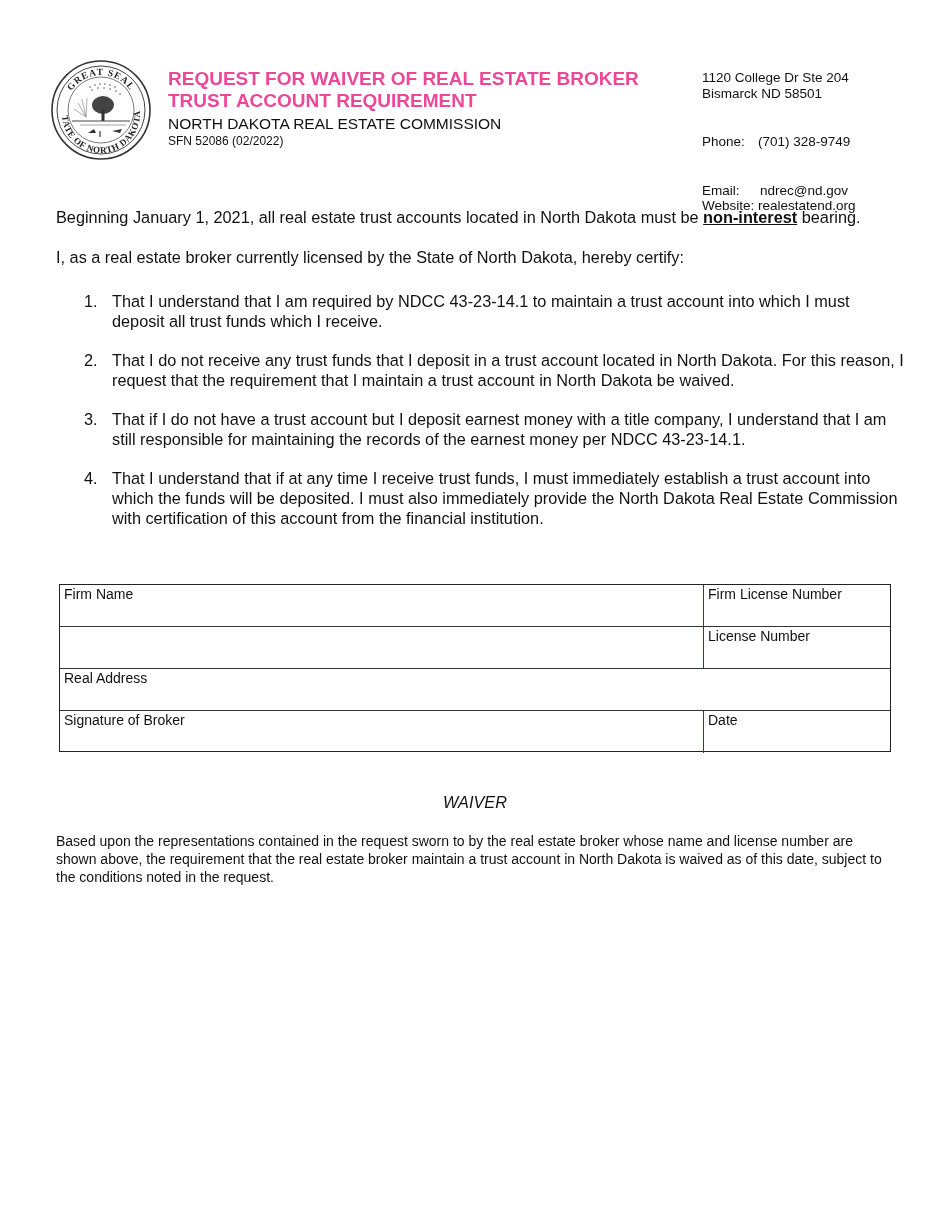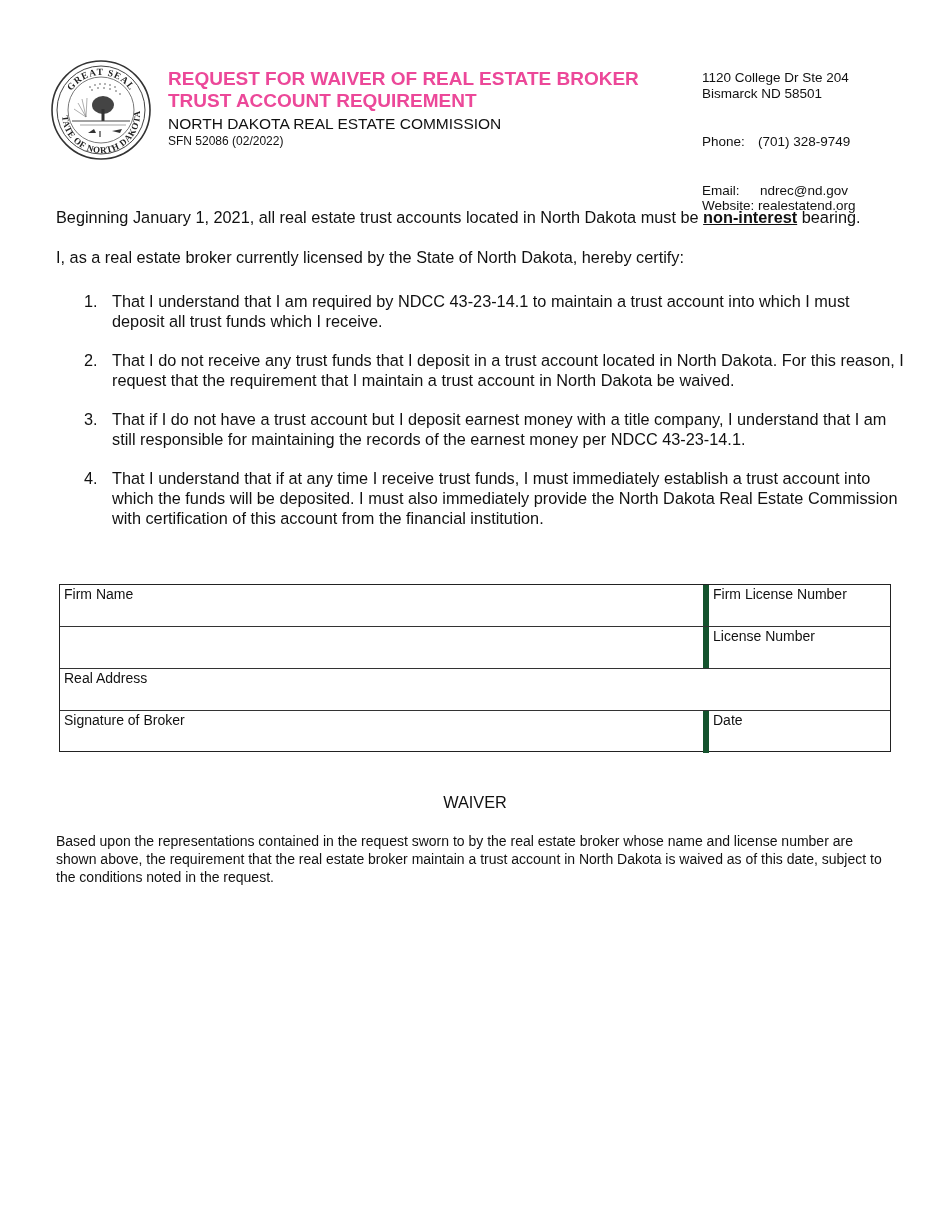--- a/index.html
+++ b/index.html
@@ -34,24 +34,24 @@
     .item-text { flex: 1; }
 
     .form-table {
       position: absolute; left: 59px; top: 584px; width: 832px; height: 168px;
       border: 1.5px solid #222; box-sizing: border-box;
     }
     .row { position: absolute; left: 0; right: 0; height: 42px; border-bottom: 1px solid #333; box-sizing: border-box; }
     .row:last-child { border-bottom: none; }
     .cell { position: absolute; top: 0; bottom: 0; box-sizing: border-box; font-size: 14px; padding: 1px 4px; }
     .cell.left { left: 0; width: 643px; }
-    .cell.right { left: 643px; right: 0; border-left: 6px solid #14532d; }
+    .cell.right { left: 643px; right: 0; border-left: 1px solid #14532d; }
     .cell.full { left: 0; right: 0; }
 
-    .waiver-title { position: absolute; left: 0; width: 950px; top: 792px; text-align: center; font-size: 16.3px; line-height: 20px; }
+    .waiver-title { position: absolute; left: 0; width: 950px; top: 792px; text-align: center; font-size: 16.3px; line-height: 20px; font-style: italic; }
     .waiver-text { position: absolute; left: 56px; top: 832px; width: 840px; font-size: 14px; line-height: 18px; }
   </style>
 </head>
 <body>
 
 <div class="seal">
   <svg width="102" height="102" viewBox="0 0 102 102">
     <circle cx="51" cy="51" r="49" fill="#fff" stroke="#333" stroke-width="1.6"></circle>
     <circle cx="51" cy="51" r="44" fill="none" stroke="#444" stroke-width="1"></circle>
     <circle cx="51" cy="51" r="33" fill="none" stroke="#555" stroke-width="0.8"></circle>

